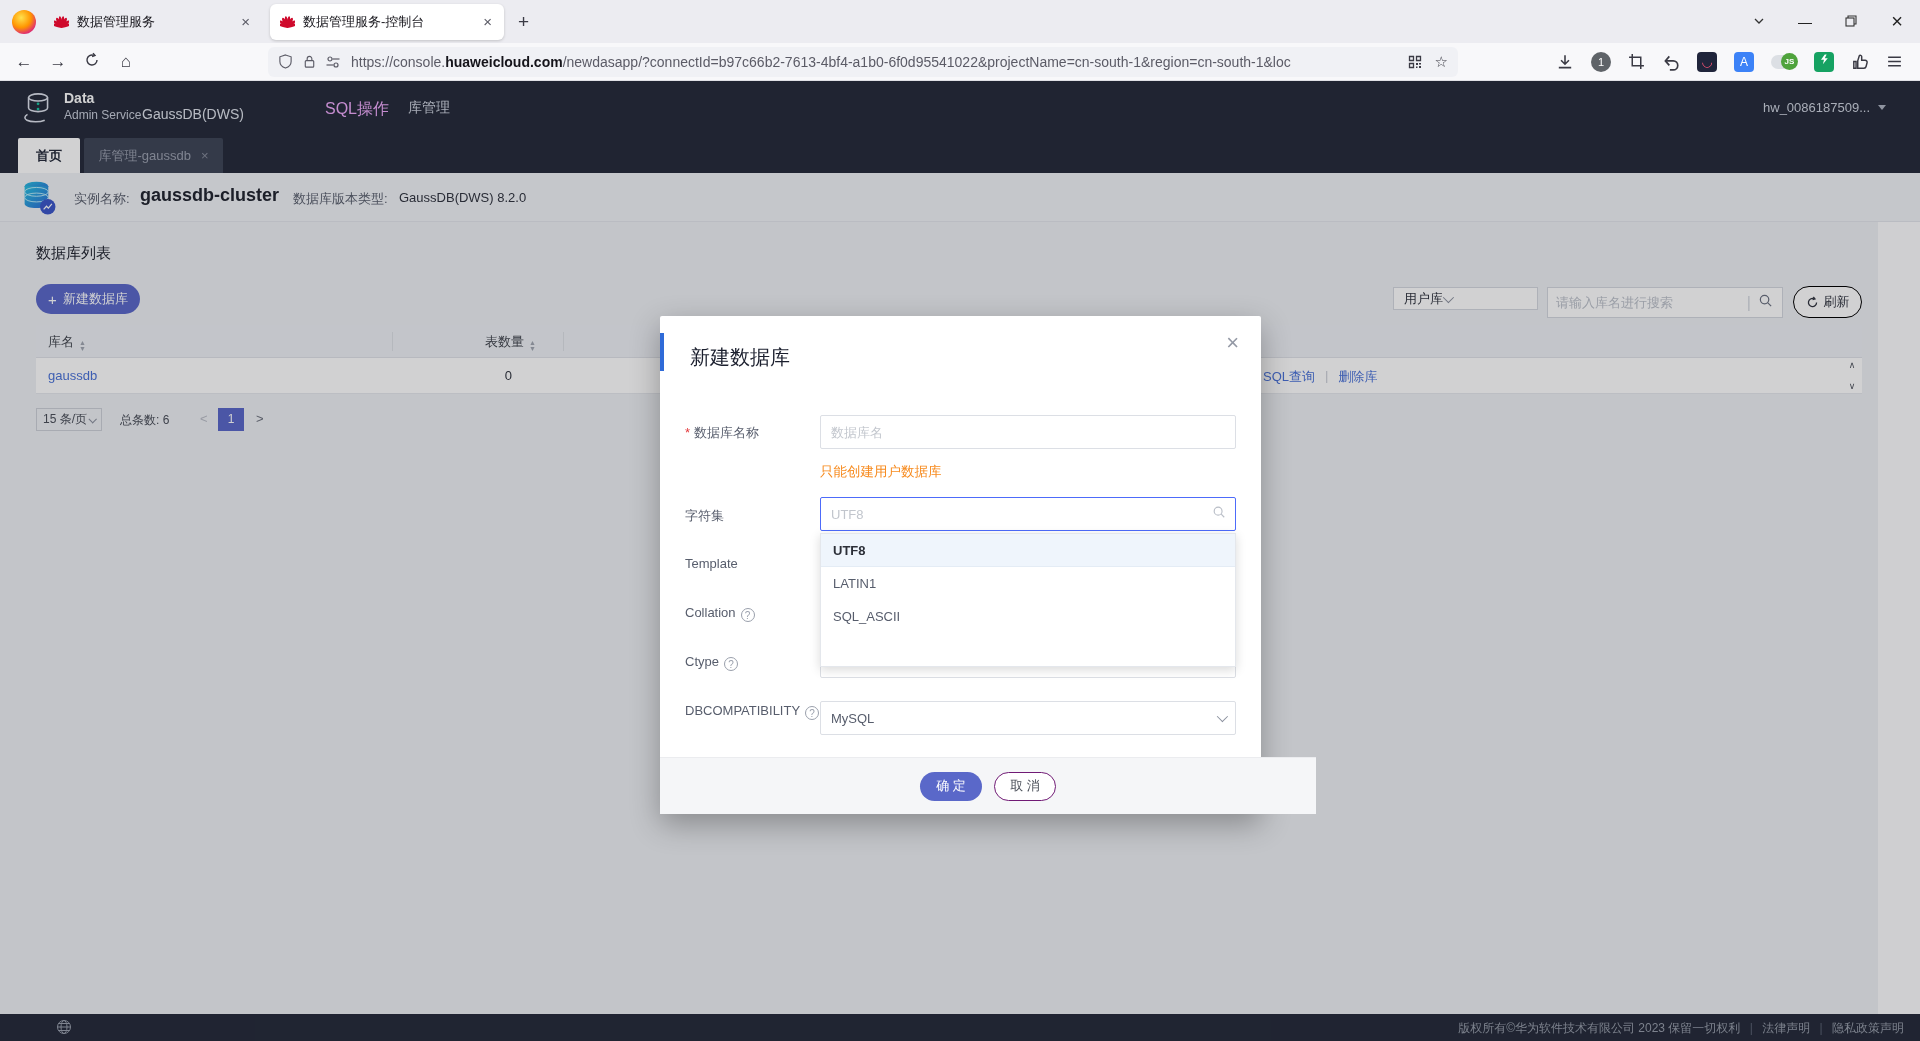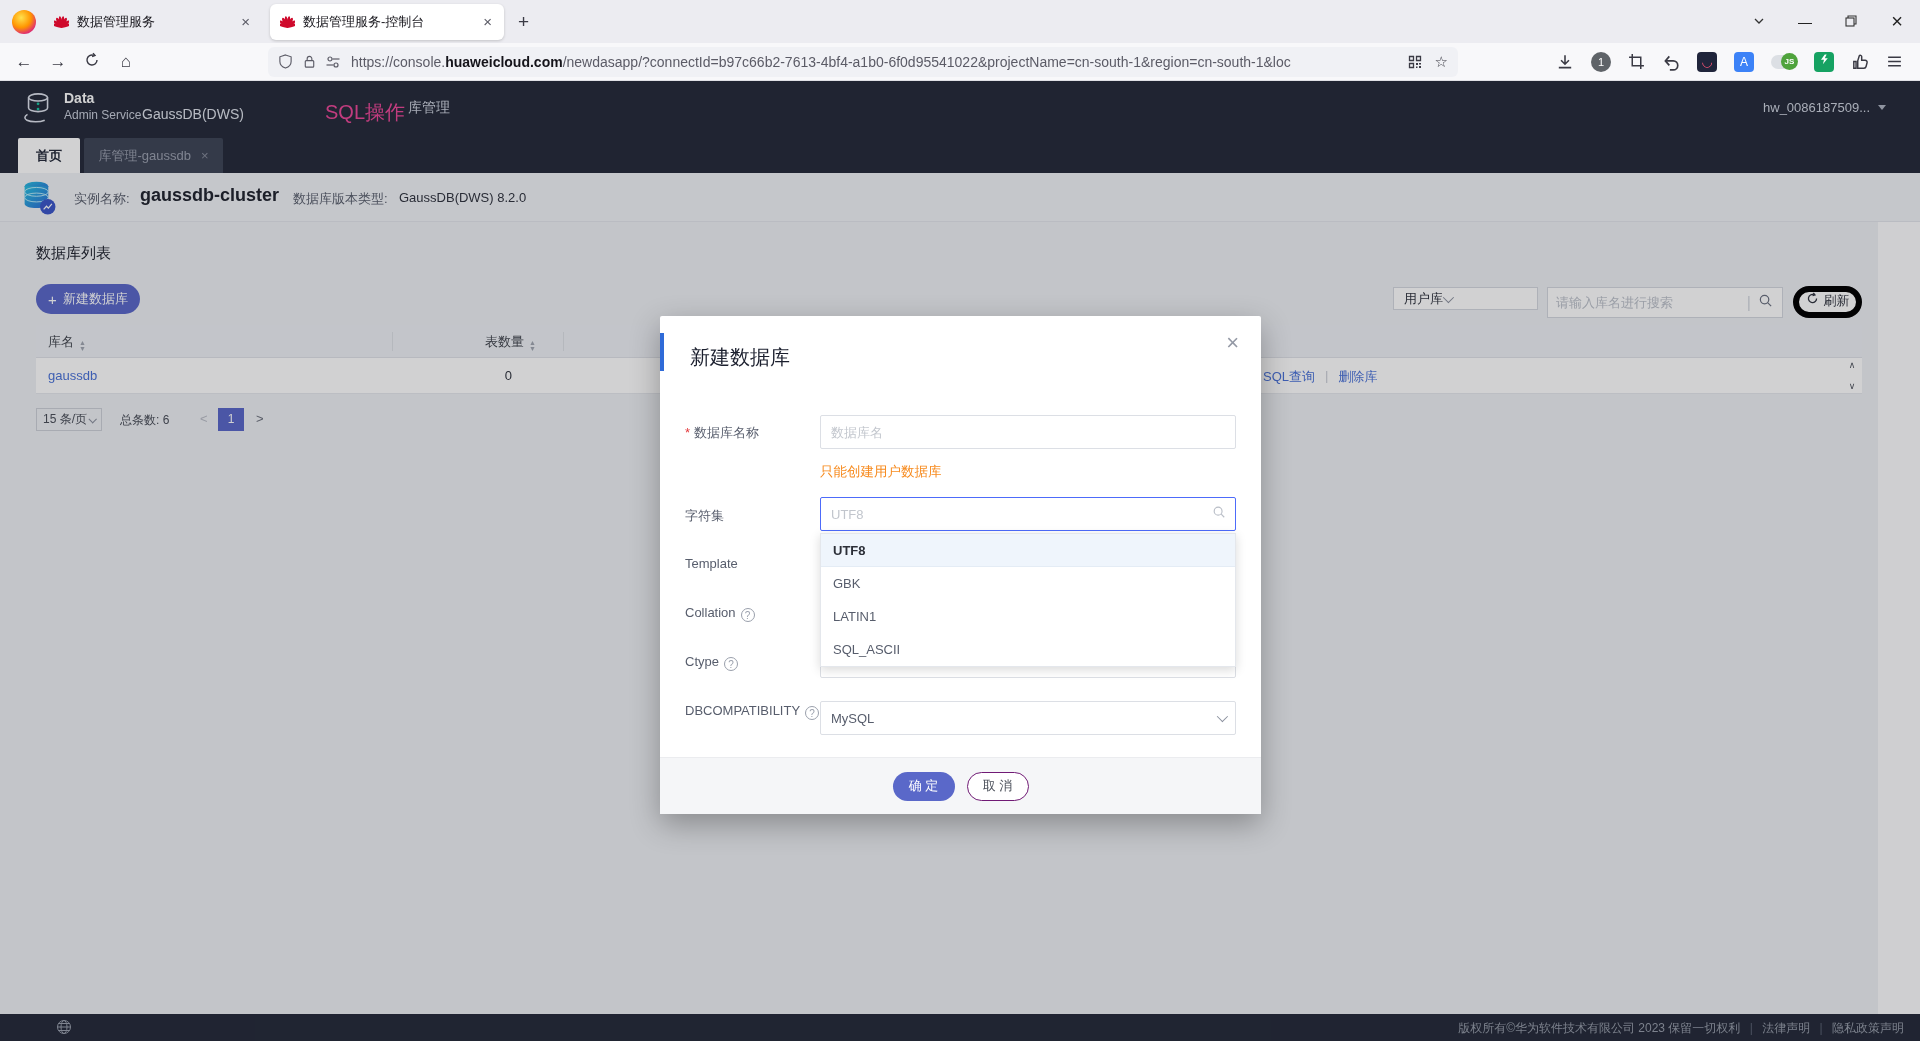--- a/index.html
+++ b/index.html
@@ -40,21 +40,21 @@
   .ic-runner { background:#16a262; }
   .jswrap { width:26px; height:14px; border-radius:7px; background:#dcdfe4; position:relative; }
   .jswrap i { position:absolute; right:-1px; top:-2px; width:17px; height:17px; border-radius:50%; background:#4fa33c; color:#fff; font-style:normal; font-size:8px; line-height:17px; text-align:center; font-weight:bold; }
 
   
   .apph { position:absolute; left:0; top:81px; width:1920px; height:52px; background:#252b3a; }
   .apph .lg { position:absolute; left:18px; top:8px; }
   .apph .t1 { position:absolute; left:64px; top:9px; color:#fff; font-size:14px; font-weight:bold; }
   .apph .t2 { position:absolute; left:64px; top:27px; color:#c9cedb; font-size:12px; }
   .apph .prod { position:absolute; left:142px; top:25px; color:#dfe3ec; font-size:14px; }
-  .apph .nav1 { position:absolute; left:325px; top:18px; color:#ec4899; font-size:20px; }
+  .apph .nav1 { position:absolute; left:325px; top:18px; color:#f0abfc; font-size:16px; }
   .apph .nav2 { position:absolute; left:408px; top:18px; color:#ced3df; font-size:14px; }
   .apph .acct { position:absolute; right:34px; top:19px; color:#ced3df; font-size:13px; }
   .caret { display:inline-block; width:0; height:0; border-left:4px solid transparent; border-right:4px solid transparent; border-top:5px solid #aeb4c2; margin-left:8px; vertical-align:2px; }
 
   .apptabs { position:absolute; left:0; top:133px; width:1920px; height:40px; background:#252b3a; }
   .ptab { position:absolute; top:5px; height:35px; font-size:13px; display:flex; align-items:center; justify-content:center; }
   .ptab.home { left:18px; width:62px; background:#fff; color:#252b3a; font-weight:bold; border-radius:2px 2px 0 0; }
   .ptab.other { left:84px; width:139px; background:#3e4557; color:#9ba1af; border-radius:2px 2px 0 0; }
   .ptab.other .px { margin-left:10px; font-size:13px; color:#868c9a; }
 
@@ -71,21 +71,21 @@
   .ctitle { position:absolute; left:36px; top:22px; font-size:15px; font-weight:normal; color:#20242f; }
   .btn-primary { position:absolute; left:36px; top:62px; width:104px; height:30px; border-radius:15px; background:#5a68c9; color:#fff; font-size:13px; display:flex; align-items:center; justify-content:center; gap:6px; }
   .btn-primary .pl { font-size:15px; }
   .selbox { position:absolute; left:1393px; top:65px; width:145px; height:23px; background:#fff; border:1px solid #d4d8df; font-size:13px; color:#30343f; display:flex; align-items:center; padding:0 10px; }
   .chev { width:8px; height:8px; border-right:1.4px solid #8b919e; border-bottom:1.4px solid #8b919e; transform:rotate(45deg) translateY(-2px); }
   .searchbox { position:absolute; left:1547px; top:65px; width:236px; height:31px; background:#fff; border:1px solid #d4d8df; display:flex; align-items:center; }
   .searchbox input { border:0; outline:0; background:transparent; flex:1; font-size:13px; padding:0 8px; color:#30343f; font-family:inherit; }
   .searchbox input::placeholder { color:#bcc1ca; }
   .searchbox .sdiv { color:#d4d8df; }
   .searchbox .smag { color:#6b7180; margin:0 9px 0 7px; }
-  .btn-refresh { position:absolute; left:1793px; top:64px; width:69px; height:32px; border-radius:16px; background:#fff; border:6px solid #000000; font-size:13px; color:#30343f; display:flex; align-items:flex-start; justify-content:center; gap:5px; }
+  .btn-refresh { position:absolute; left:1793px; top:64px; width:69px; height:32px; border-radius:16px; background:#fff; border:1px solid #000000; font-size:13px; color:#30343f; display:flex; align-items:center; justify-content:center; gap:5px; }
 
   .tbl { position:absolute; left:36px; top:103px; width:1826px; }
   .thead { position:relative; height:33px; background:#eef1f5; border-bottom:1px solid #dfe2e8; font-size:13px; color:#42464f; }
   .thead .c1 { position:absolute; left:12px; top:8px; }
   .thead .c2 { position:absolute; left:366px; width:134px; top:8px; text-align:right; }
   .sort { display:inline-flex; flex-direction:column; font-size:7px; color:#a0a6b1; line-height:6px; vertical-align:1px; margin-left:5px; }
   .vline { position:absolute; top:7px; height:19px; width:1px; background:#dde0e6; }
   .trow { position:relative; height:36px; background:#fff; border-bottom:1px solid #e6e8ed; font-size:13px; }
   .trow .rn { position:absolute; left:12px; top:10px; color:#4a72d8; }
   .trow .rv { position:absolute; left:366px; width:110px; top:10px; text-align:right; color:#30343f; }
@@ -118,21 +118,21 @@
   .minput { position:absolute; left:160px; width:416px; height:34px; border:1px solid #dcdfe5; border-radius:2px; background:#fff; display:flex; align-items:center; }
   .minput input { border:0; outline:0; flex:1; font-size:13px; padding:0 10px; color:#30343f; font-family:inherit; background:transparent; }
   .minput input::placeholder { color:#c2c6cd; }
   .minput.focus { border-color:#4d6bfa; }
   .minput .mag { color:#b9bec7; margin-right:9px; }
   .mwarn { position:absolute; left:160px; top:147px; font-size:13.5px; color:#f78b1f; }
   .help { display:inline-block; width:14px; height:14px; border:1px solid #9aa0ac; border-radius:50%; color:#9aa0ac; font-size:10px; line-height:13px; text-align:center; margin-left:5px; vertical-align:-2px; }
   .ddown { position:absolute; left:160px; top:217px; width:416px; height:134px; background:#fff; border:1px solid #e4e7ec; box-shadow:0 3px 10px rgba(0,0,0,.15); z-index:5; }
   .dopt { height:33px; line-height:33px; padding:0 12px; font-size:13px; color:#575d6c; }
   .dopt.sel { background:#eff5fc; color:#2c2f38; font-weight:bold; border-bottom:1px solid #e4ecf5; }
-  .mfooter { position:absolute; left:0; top:441px; width:601px; height:57px; background:#f5f6f8; border-top:1px solid #ebecef; display:flex; align-items:center; justify-content:center; gap:12px; }
+  .mfooter { position:absolute; left:0; top:441px; width:656px; height:57px; background:#f5f6f8; border-top:1px solid #ebecef; display:flex; align-items:center; justify-content:center; gap:12px; }
   .mbtn { width:62px; height:29px; border-radius:15px; font-size:13px; display:flex; align-items:center; justify-content:center; }
   .mbtn.ok { background:#5a68c9; color:#fff; }
   .mbtn.cancel { background:#fff; border:1px solid #701a75; color:#4a4f59; }
 </style>
 </head>
 <body>
 
 <svg width="0" height="0" style="position:absolute">
   <defs>
     <g id="hwlogo" fill="#cf0a2c">
@@ -396,21 +396,20 @@
     <div class="minput" style="top:230px"></div>
 
     <span class="mlabel" style="top:289px"><span>Collation</span><span class="help">?</span></span>
     <div class="minput" style="top:279px"></div>
 
     <span class="mlabel" style="top:338px"><span>Ctype</span><span class="help">?</span></span>
     <div class="minput" style="top:328px"></div>
 
     <div class="ddown">
       <div class="dopt sel">UTF8</div>
-      <div class="dopt">GBK</div>
       <div class="dopt">LATIN1</div>
       <div class="dopt">SQL_ASCII</div>
     </div>
 
     <span class="mlabel" style="top:387px"><span>DBCOMPATIBILITY</span><span class="help">?</span></span>
     <div class="minput" style="top:377px; padding:0 10px; justify-content:space-between; color:#575d6c; font-size:13px;margin-top:8px;">
       <span>MySQL</span>
         <span class="chev"></span>
     </div>
 

